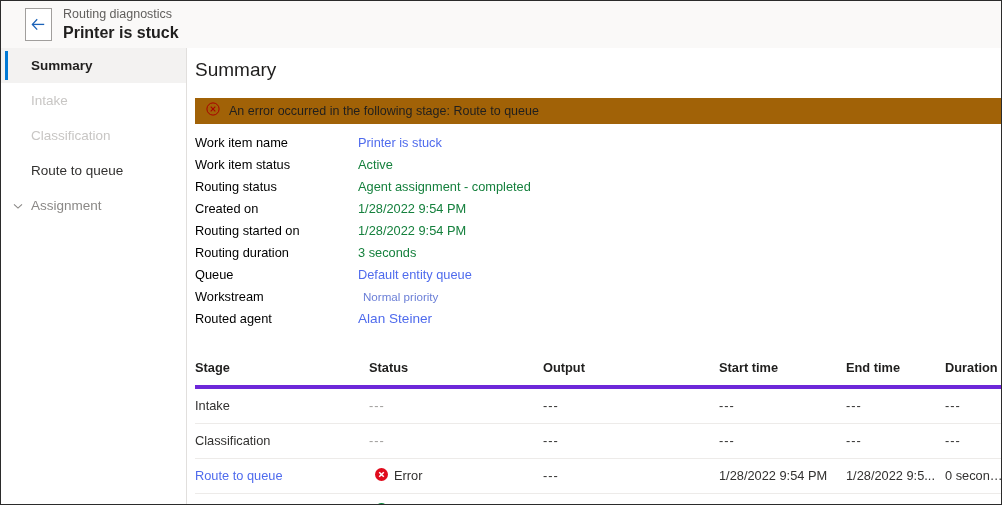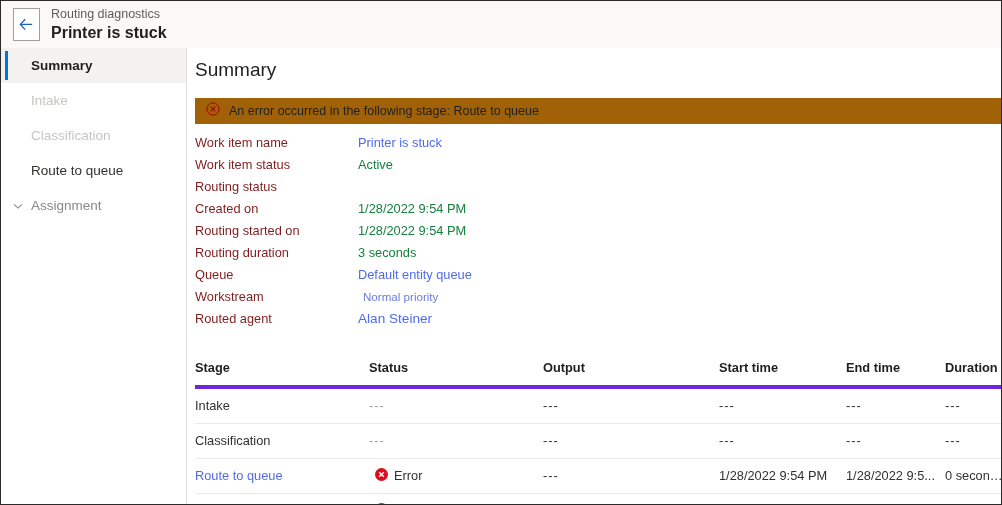--- a/index.html
+++ b/index.html
@@ -25,21 +25,21 @@
   
   .header {
     position: absolute;
     left: 0; top: 0;
     width: 1000px;
     height: 47px;
     background: #faf9f8;
     box-sizing: border-box;
     display: flex;
     align-items: center;
-    padding-left: 12px;
+    padding-left: 24px;
   }
   .back-button {
     width: 27px;
     height: 33px;
     border: 1px solid #a19f9d;
     background: #ffffff;
     box-sizing: border-box;
     display: flex;
     align-items: center;
     justify-content: center;
@@ -154,21 +154,21 @@
   }
   .detail-row {
     display: flex;
     align-items: baseline;
     height: 22px;
   }
   .detail-label {
     width: 163px;
     flex: none;
     font-size: 12.8px;
-    color: #7f1d1d;
+    color: #000000;
   }
   .detail-value {
     font-size: 12.8px;
     color: #15803d;
   }
   .detail-value.link {
     color: #4f6bed;
     cursor: pointer;
   }
   .detail-value.small-link {
@@ -289,20 +289,21 @@
       <div class="detail-row">
         <div class="detail-label">Work item name</div>
         <div class="detail-value link">Printer is stuck</div>
       </div>
       <div class="detail-row">
         <div class="detail-label">Work item status</div>
         <div class="detail-value">Active</div>
       </div>
       <div class="detail-row">
         <div class="detail-label">Routing status</div>
+        <div class="detail-value">Agent assignment - completed</div>
       </div>
       <div class="detail-row">
         <div class="detail-label">Created on</div>
         <div class="detail-value">1/28/2022 9:54 PM</div>
       </div>
       <div class="detail-row">
         <div class="detail-label">Routing started on</div>
         <div class="detail-value">1/28/2022 9:54 PM</div>
       </div>
       <div class="detail-row">

